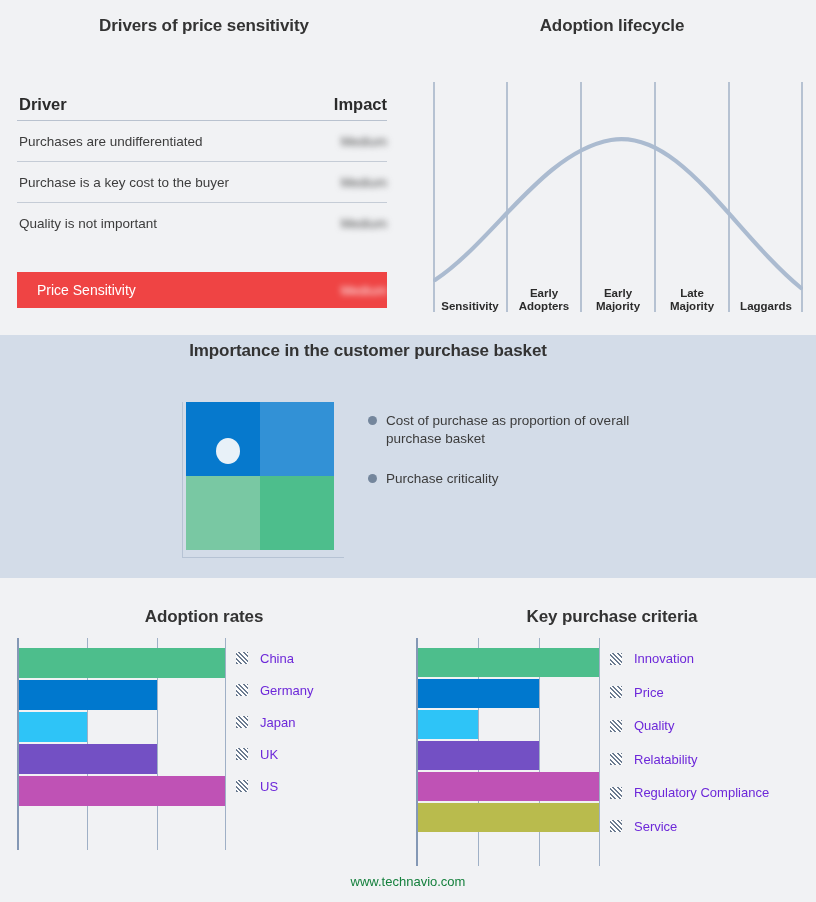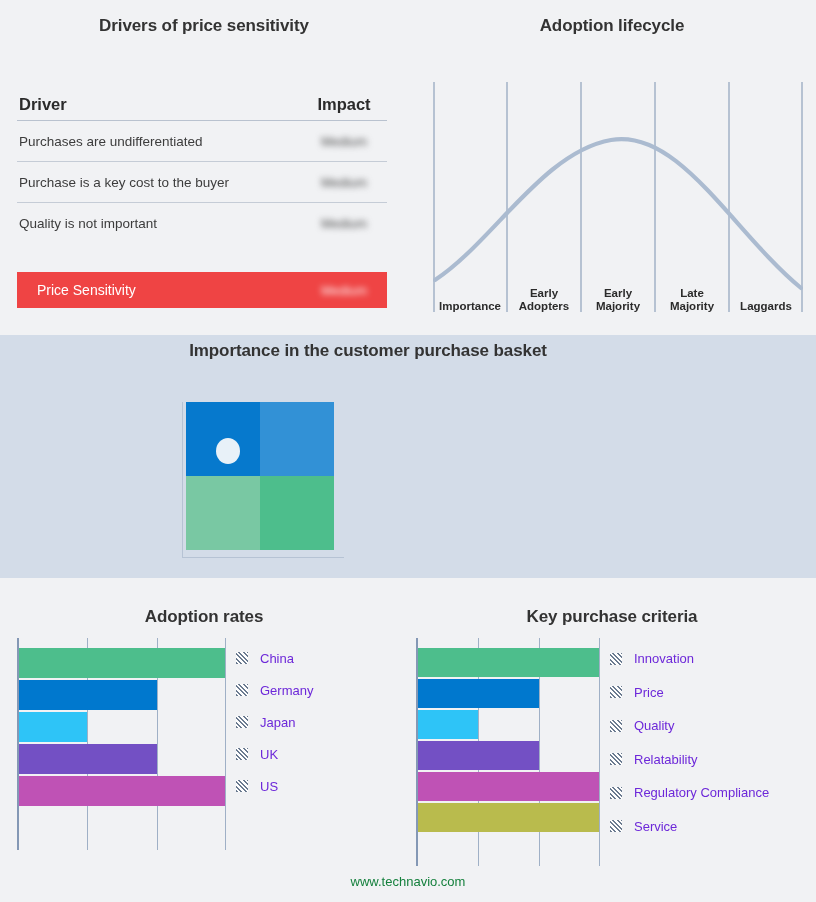--- a/index.html
+++ b/index.html
@@ -77,21 +77,21 @@
   }
   .dt-body-row.last { border-bottom: none; }
   .dt-driver {
     flex: 1 1 auto;
     font-size: 13.5px;
     color: #3c3c3c;
     padding-left: 2px;
   }
   .dt-impact {
     flex: 0 0 86px;
-    text-align: center;
+    text-align: right;
     font-size: 13px;
     color: #4a4a4a;
     filter: blur(3.2px);
     -webkit-filter: blur(3.2px);
   }
   .dt-highlight {
     position: absolute;
     left: 17px; top: 272px;
     width: 370px; height: 36px;
     background: #ef4444;
@@ -359,21 +359,21 @@
           <line x1="296" y1="0" x2="296" y2="230" stroke="#8fa2bb" stroke-width="1.2"></line>
           <line x1="369" y1="0" x2="369" y2="230" stroke="#8fa2bb" stroke-width="1.2"></line>
         </g>
         <path d="M 2 198 C 60 160, 110 70, 178 58 C 246 46, 300 150, 368 206" fill="none" stroke="#abbbd0" stroke-width="4.2" stroke-linecap="round"></path>
       </svg>
     </div>
 
     <div class="lc-labels">
       <div class="lc-label">
         <span></span><br>
-        <span>Importance</span>
+        <span>Sensitivity</span>
       </div>
       <div class="lc-label">
         <span>Early</span><br>
         <span>Adopters</span>
       </div>
       <div class="lc-label">
         <span>Early</span><br>
         <span>Majority</span>
       </div>
       <div class="lc-label">
@@ -396,20 +396,30 @@
       <div class="matrix-grid">
         <div class="q-tl"></div>
         <div class="q-tr"></div>
         <div class="q-bl"></div>
         <div class="q-br"></div>
       </div>
       <div class="matrix-dot"></div>
     </div>
   </div>
 
+  <div class="mid-legend">
+    <div class="mid-legend-item">
+      <span class="mid-bullet"></span>
+      <span class="mid-legend-text">Cost of purchase as proportion of overall purchase basket</span>
+    </div>
+    <div class="mid-legend-item">
+      <span class="mid-bullet"></span>
+      <span class="mid-legend-text">Purchase criticality</span>
+    </div>
+  </div>
 
   <div class="band-bot"></div>
 
   <div class="panel-adoption">
     <div class="panel-title">Adoption rates</div>
 
     <div class="barchart" id="chart-adoption" style="left:17px; top:60px; width:208px; height:212px;">
       <div class="bc-plot" id="plot-adoption" style="width:208px; height:212px;">
           <div class="bc-gridline" style="left: 67.98px; height: 212px;"></div>
           <div class="bc-gridline" style="left: 138.02px; height: 212px;"></div>

